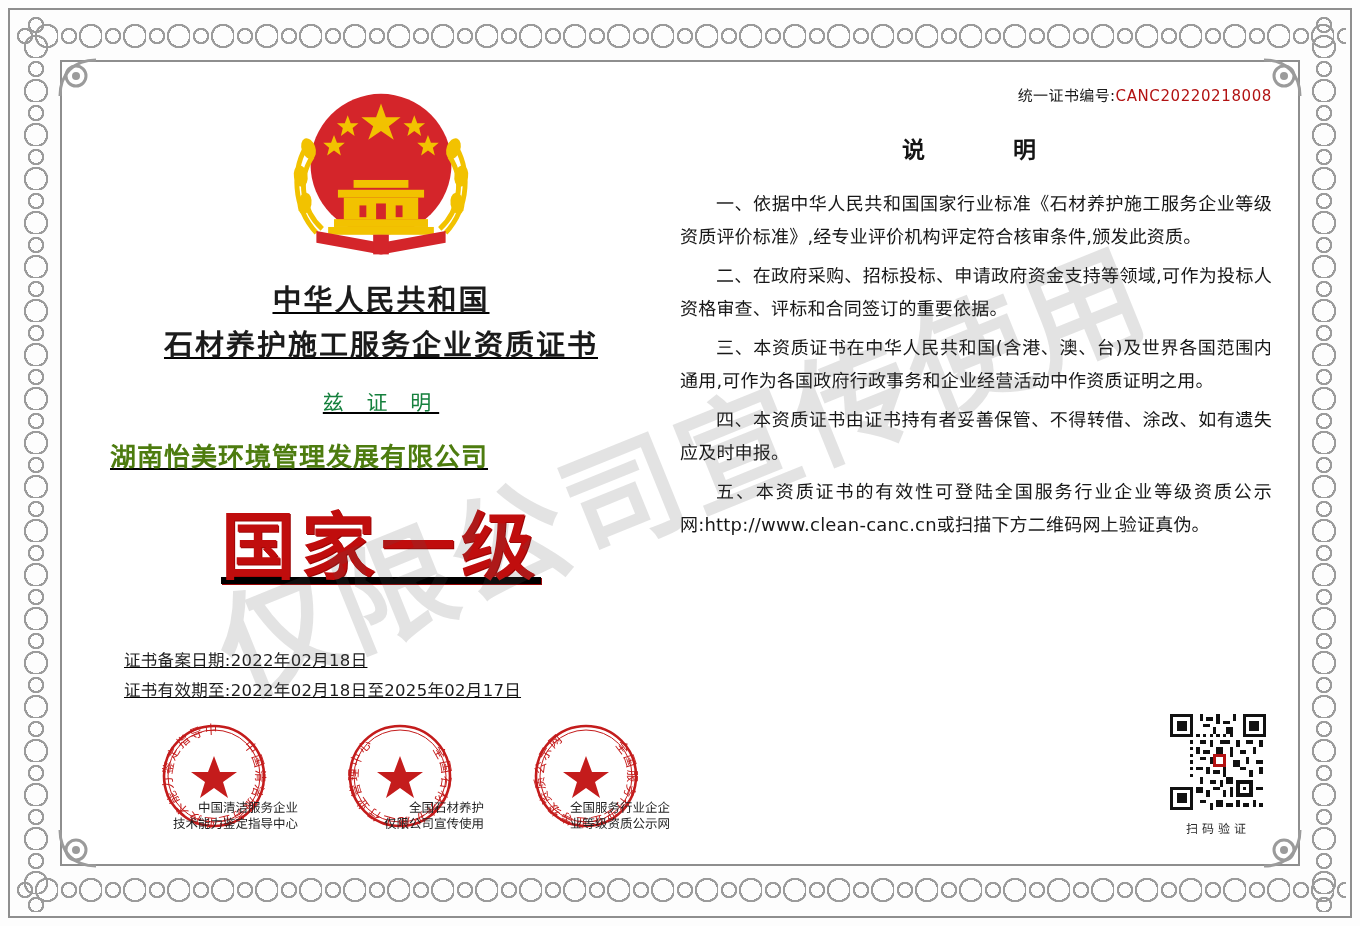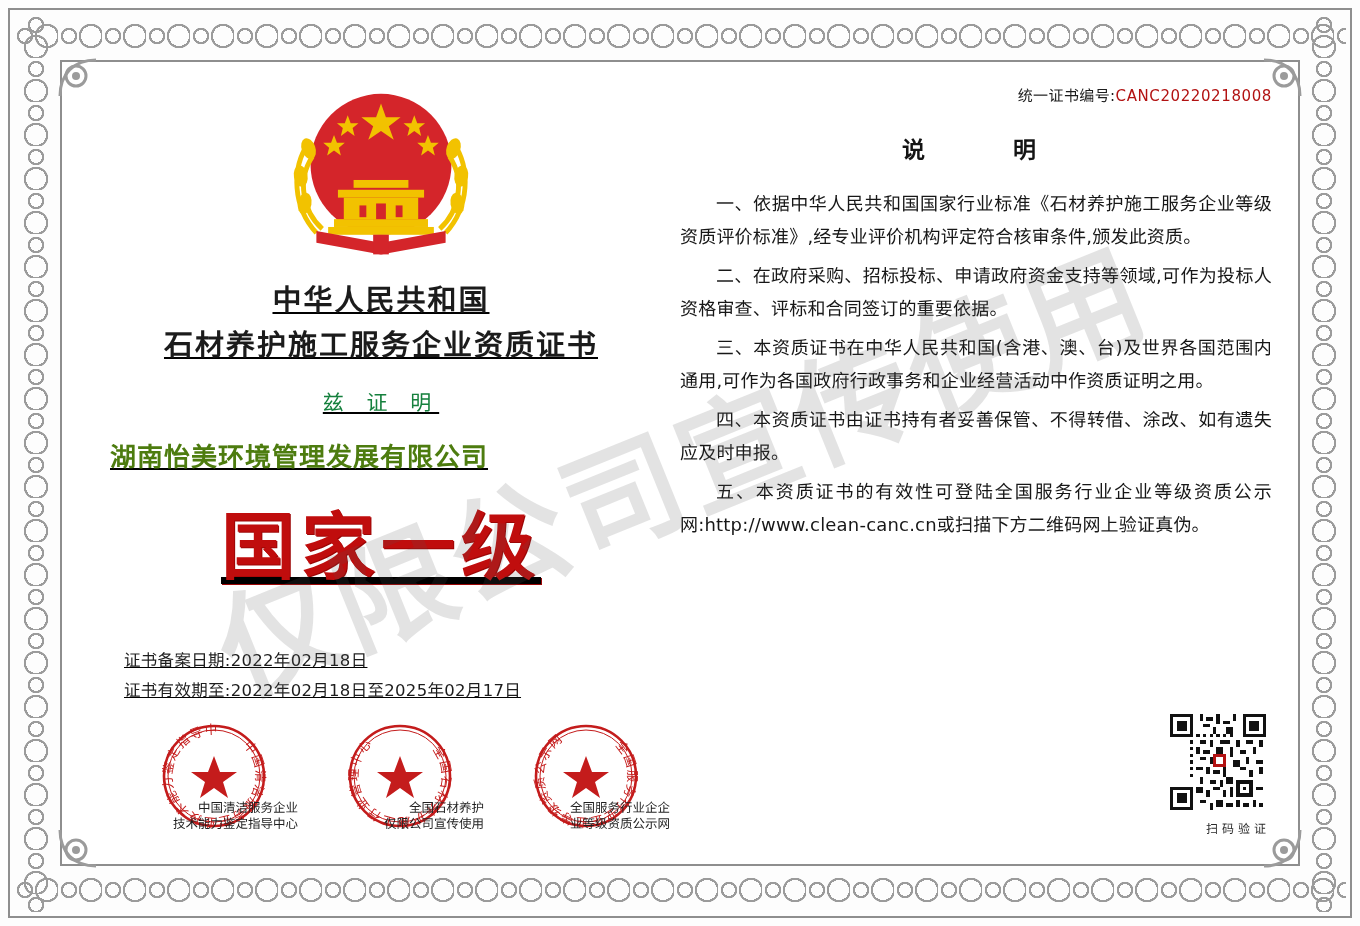--- a/index.html
+++ b/index.html
@@ -211,21 +211,20 @@
   }
   .qr-code {
     width: 96px; height: 96px;
     margin: 0 auto;
   }
   .qr-caption {
     margin-top: 5px;
     font-size: 12px;
     letter-spacing: 4px;
     color: #2b2b2b;
-    text-align: right;
   }
 
   
   .watermark {
     position: absolute;
     left: 0; top: 0; right: 0; bottom: 0;
     display: flex;
     align-items: center;
     justify-content: center;
     pointer-events: none;

